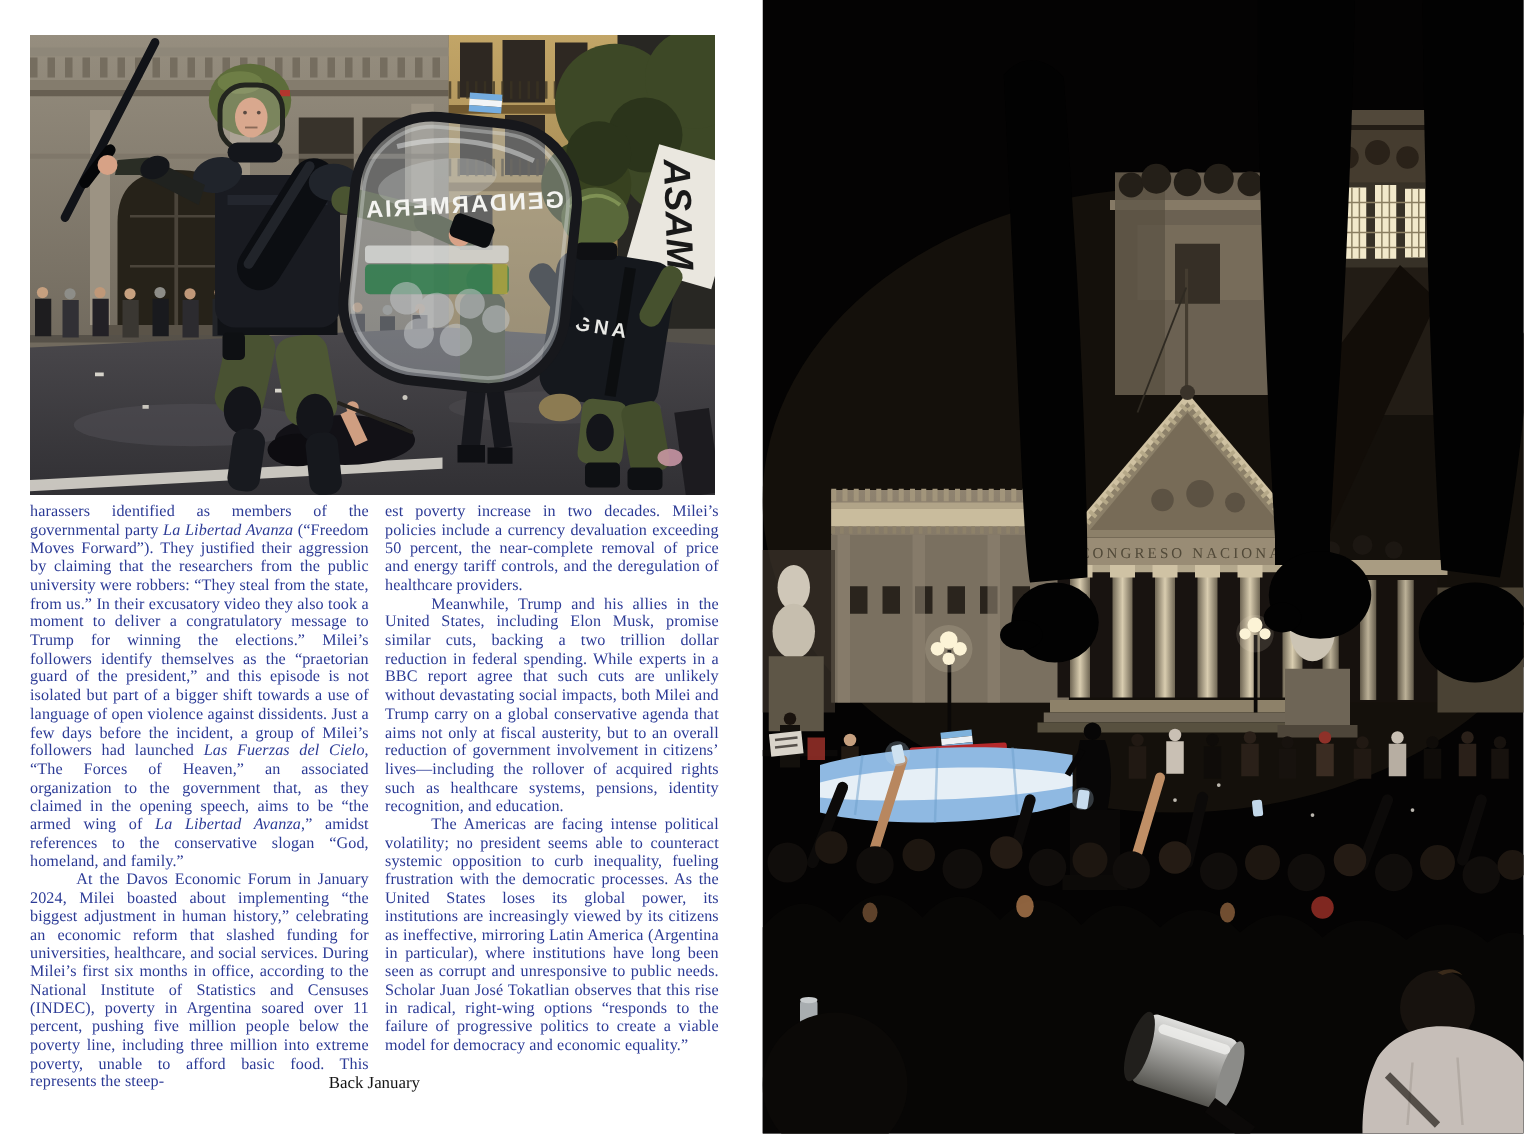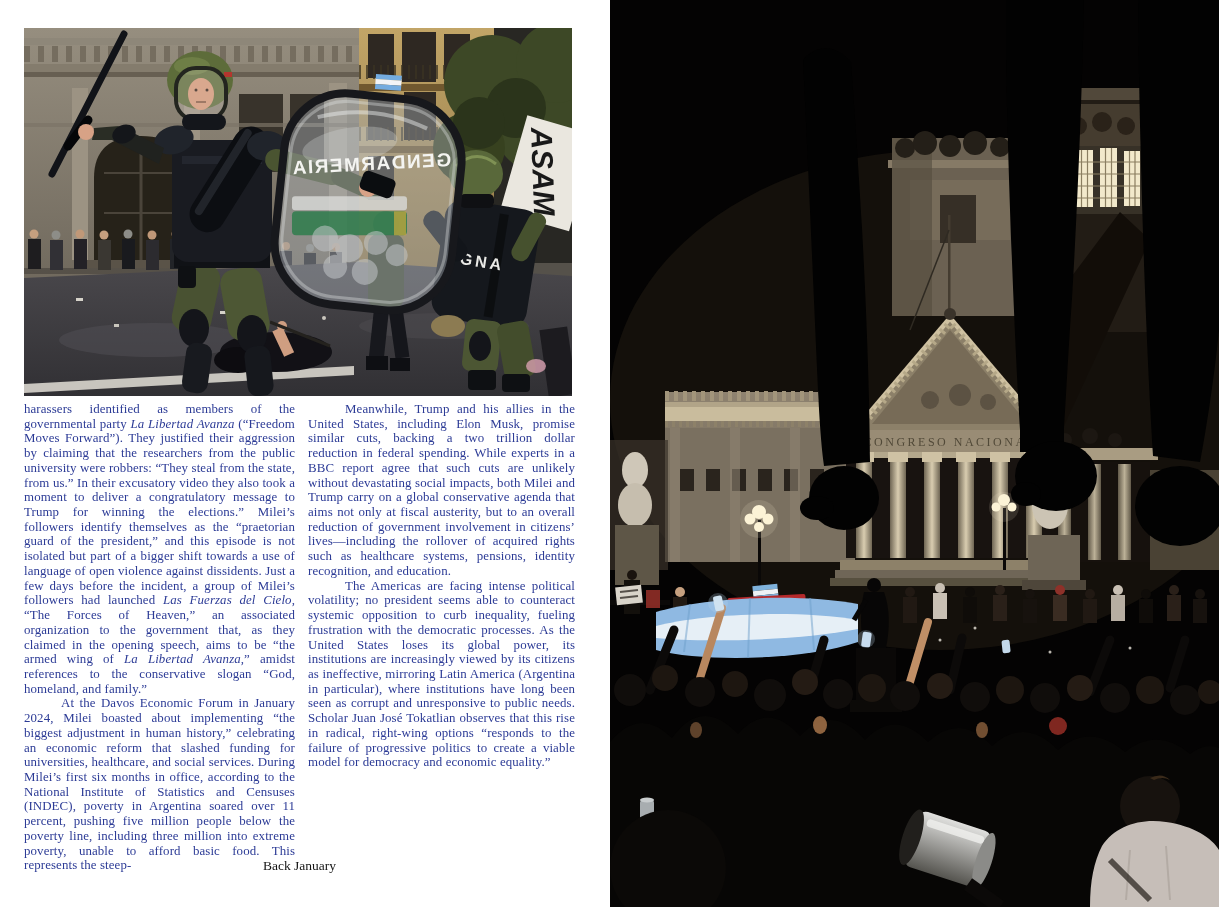--- a/index.html
+++ b/index.html
@@ -245,20 +245,21 @@
   </g>
 </svg>
 </div>
 
 <div id="text-block">
   <div class="col" id="col-0">
       <p class=""><span>harassers identified as members of the governmental party </span><i>La Libertad Avanza</i><span> (“Freedom Moves Forward”). They justified their aggression by claiming that the researchers from the public university were robbers: “They steal from the state, from us.” In their excusatory video they also took a moment to deliver a congratulatory message to Trump for winning the elections.” Milei’s followers identify themselves as the “praetorian guard of the president,” and this episode is not isolated but part of a bigger shift towards a use of language of open violence against dissidents. Just a few days before the incident, a group of Milei’s followers had launched </span><i>Las Fuerzas del Cielo</i><span>, “The Forces of Heaven,” an associated organization to the government that, as they claimed in the opening speech, aims to be “the armed wing of </span><i>La Libertad Avanza</i><span>,” amidst references to the conservative slogan “God, homeland, and family.”</span></p>
       <p class="indent"><span>At the Davos Economic Forum in January 2024, Milei boasted about implementing “the biggest adjustment in human history,” celebrating an economic reform that slashed funding for universities, healthcare, and social services. During Milei’s first six months in office, according to the National Institute of Statistics and Censuses (INDEC), poverty in Argentina soared over 11 percent, pushing five million people below the poverty line, including three million into extreme poverty, unable to afford basic food. This represents the steep-</span></p>
     </div>
   <div class="col" id="col-1">
+      <p class=""><span>est poverty increase in two decades. Milei’s policies include a currency devaluation exceeding 50 percent, the near-complete removal of price and energy tariff controls, and the deregulation of healthcare providers.</span></p>
       <p class="indent"><span>Meanwhile, Trump and his allies in the United States, including Elon Musk, promise similar cuts, backing a two trillion dollar reduction in federal spending. While experts in a BBC report agree that such cuts are unlikely without devastating social impacts, both Milei and Trump carry on a global conservative agenda that aims not only at fiscal austerity, but to an overall reduction of government involvement in citizens’ lives—including the rollover of acquired rights such as healthcare systems, pensions, identity recognition, and education.</span></p>
       <p class="indent"><span>The Americas are facing intense political volatility; no president seems able to counteract systemic opposition to curb inequality, fueling frustration with the democratic processes. As the United States loses its global power, its institutions are increasingly viewed by its citizens as ineffective, mirroring Latin America (Argentina in particular), where institutions have long been seen as corrupt and unresponsive to public needs. Scholar Juan José Tokatlian observes that this rise in radical, right-wing options “responds to the failure of progressive politics to create a viable model for democracy and economic equality.”</span></p>
     </div>
 </div>
 
 <div id="footer">Back January</div>
 
 <div id="right-photo" class="photo">
 <svg viewBox="0 0 609 907" preserveAspectRatio="none">
   <defs>

